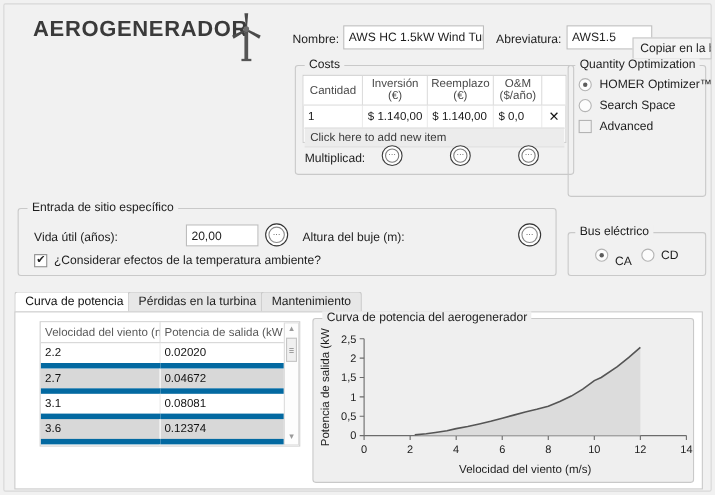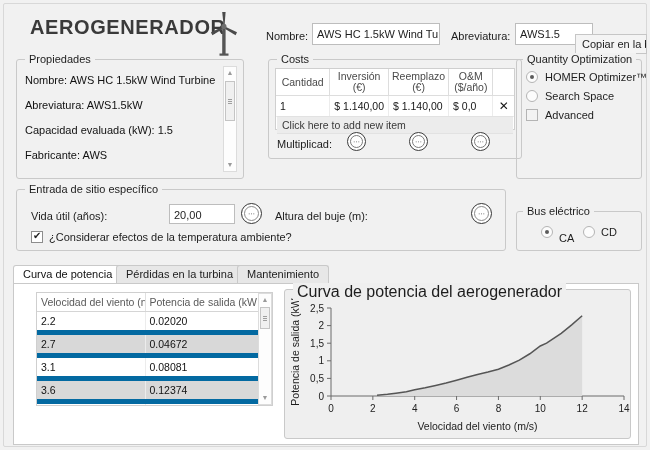--- a/index.html
+++ b/index.html
@@ -119,21 +119,21 @@
               border-bottom:1px solid #d5d5d5; padding:3px 4px; text-align:left; white-space:nowrap;
               overflow:hidden; }
   .dgrid td { border-right:1px solid #ececec; border-bottom:5px solid #0369a1; padding:3px 4px;
               color:#111; white-space:nowrap; overflow:hidden; }
   .dgrid tr.alt td { background:#d8d8d8; }
 
   
   .chartbox { position:absolute; left:270px; top:5px; width:347px; height:150px;
               background:#efefef; border:1px solid #c9c9c9; border-radius:3px; }
   .chartbox .legend { position:absolute; top:-7px; left:8px; padding:0 4px; background:#efefef;
-                      font-size:16px; color:#1d1d1d; white-space:nowrap; }
+                      font-size:11px; color:#1d1d1d; white-space:nowrap; }
 </style>
 </head>
 <body>
 
 <div id="root">
   <div class="outer-frame">
 
     <div class="app-title">AEROGENERADOR</div>
 
     <svg class="turbine-icon" viewBox="0 0 48 46">
@@ -146,33 +146,20 @@
     </svg>
 
     <div class="lbl" style="left:262px; top:26px;">Nombre:</div>
     <div class="tbox" style="left:308px; top:19px; width:128px; height:22px;">AWS HC 1.5kW Wind Turb</div>
 
     <div class="lbl" style="left:447px; top:26px;">Abreviatura:</div>
     <div class="tbox" style="left:511px; top:19px; width:78px; height:22px;">AWS1.5</div>
 
     <div class="btn" style="left:571px; top:30px; width:72px; height:20px;">Copiar en la b</div>
 
-    <div class="group" style="left:12px; top:55px; width:228px; height:120px;">
-      <div class="legend">Propiedades</div>
-      <div class="prop-line" style="left:8px; top:14px;">Nombre: AWS HC 1.5kW Wind Turbine</div>
-      <div class="prop-line" style="left:8px; top:39px;">Abreviatura: AWS1.5kW</div>
-      <div class="prop-line" style="left:8px; top:64px;">Capacidad evaluada (kW): 1.5</div>
-      <div class="prop-line" style="left:8px; top:89px;">Fabricante: AWS</div>
-
-      <div class="vscroll" style="right:6px; top:6px; width:14px; height:106px;">
-        <div class="arrow up">▲</div>
-        <div class="thumb" style="top:14px; height:40px;"></div>
-        <div class="arrow dn">▼</div>
-      </div>
-    </div>
 
     <div class="group" style="left:264px; top:55px; width:254px; height:100px;">
       <div class="legend">Costs</div>
 
       <div class="grid" style="left:6px; top:8px; width:240px; height:62px;">
         <table>
           <thead>
             <tr>
               <th style="width:56px;">Cantidad</th>
               <th style="width:58px;">

